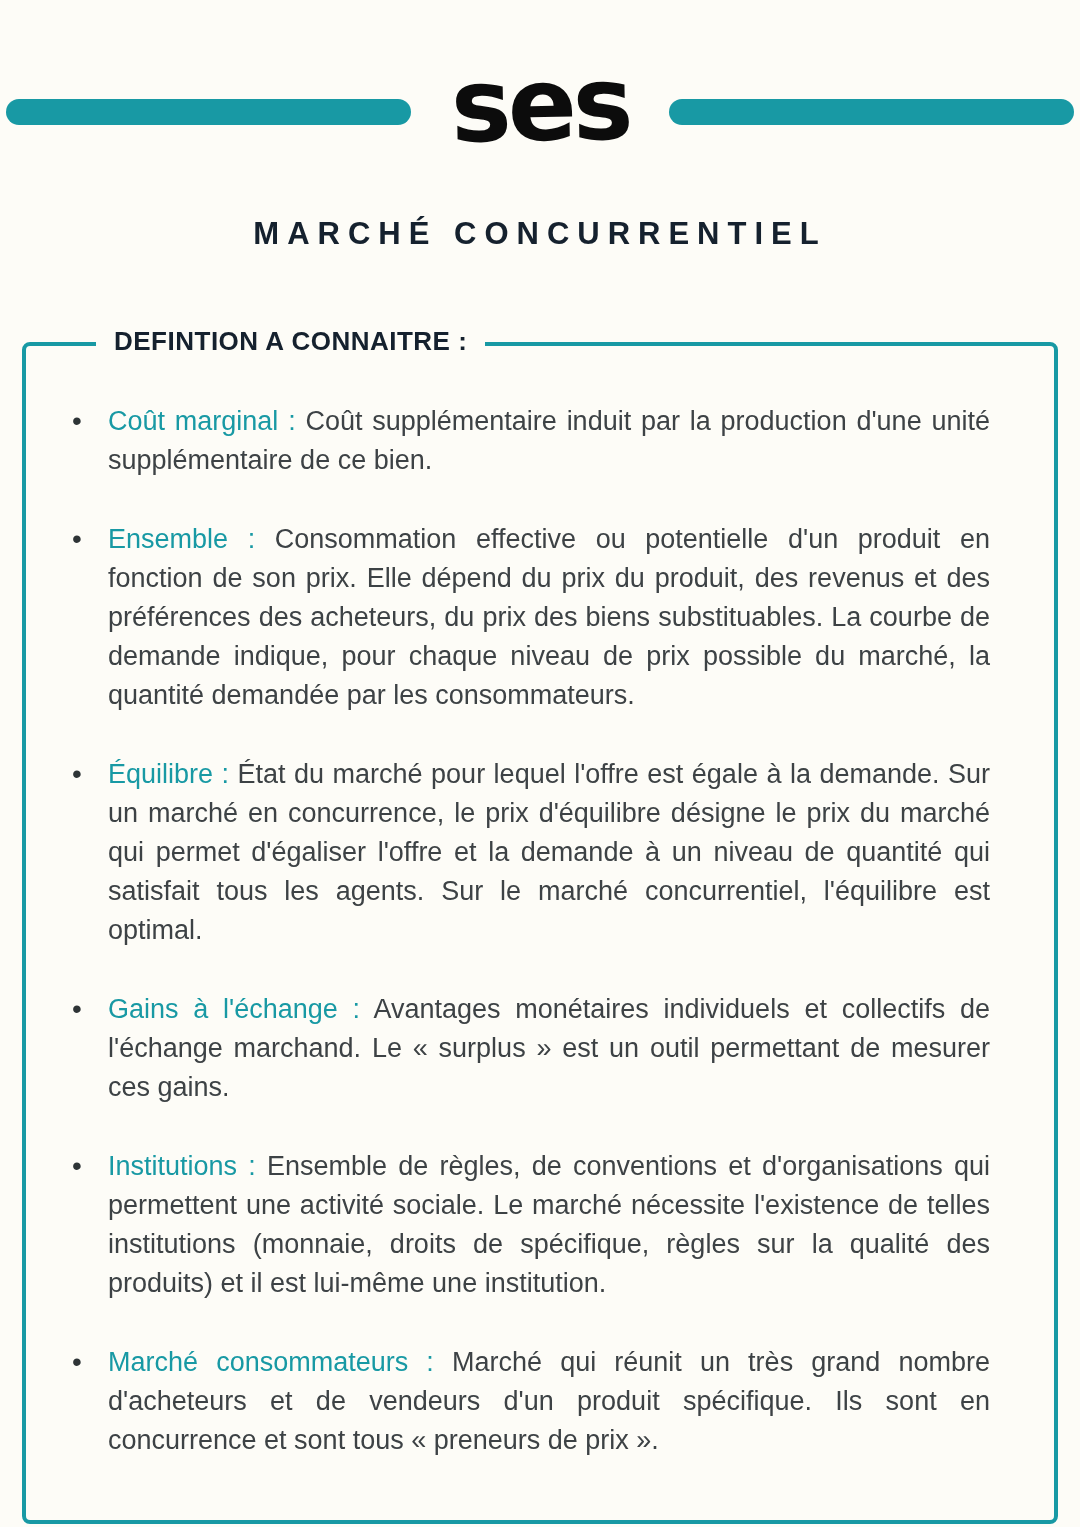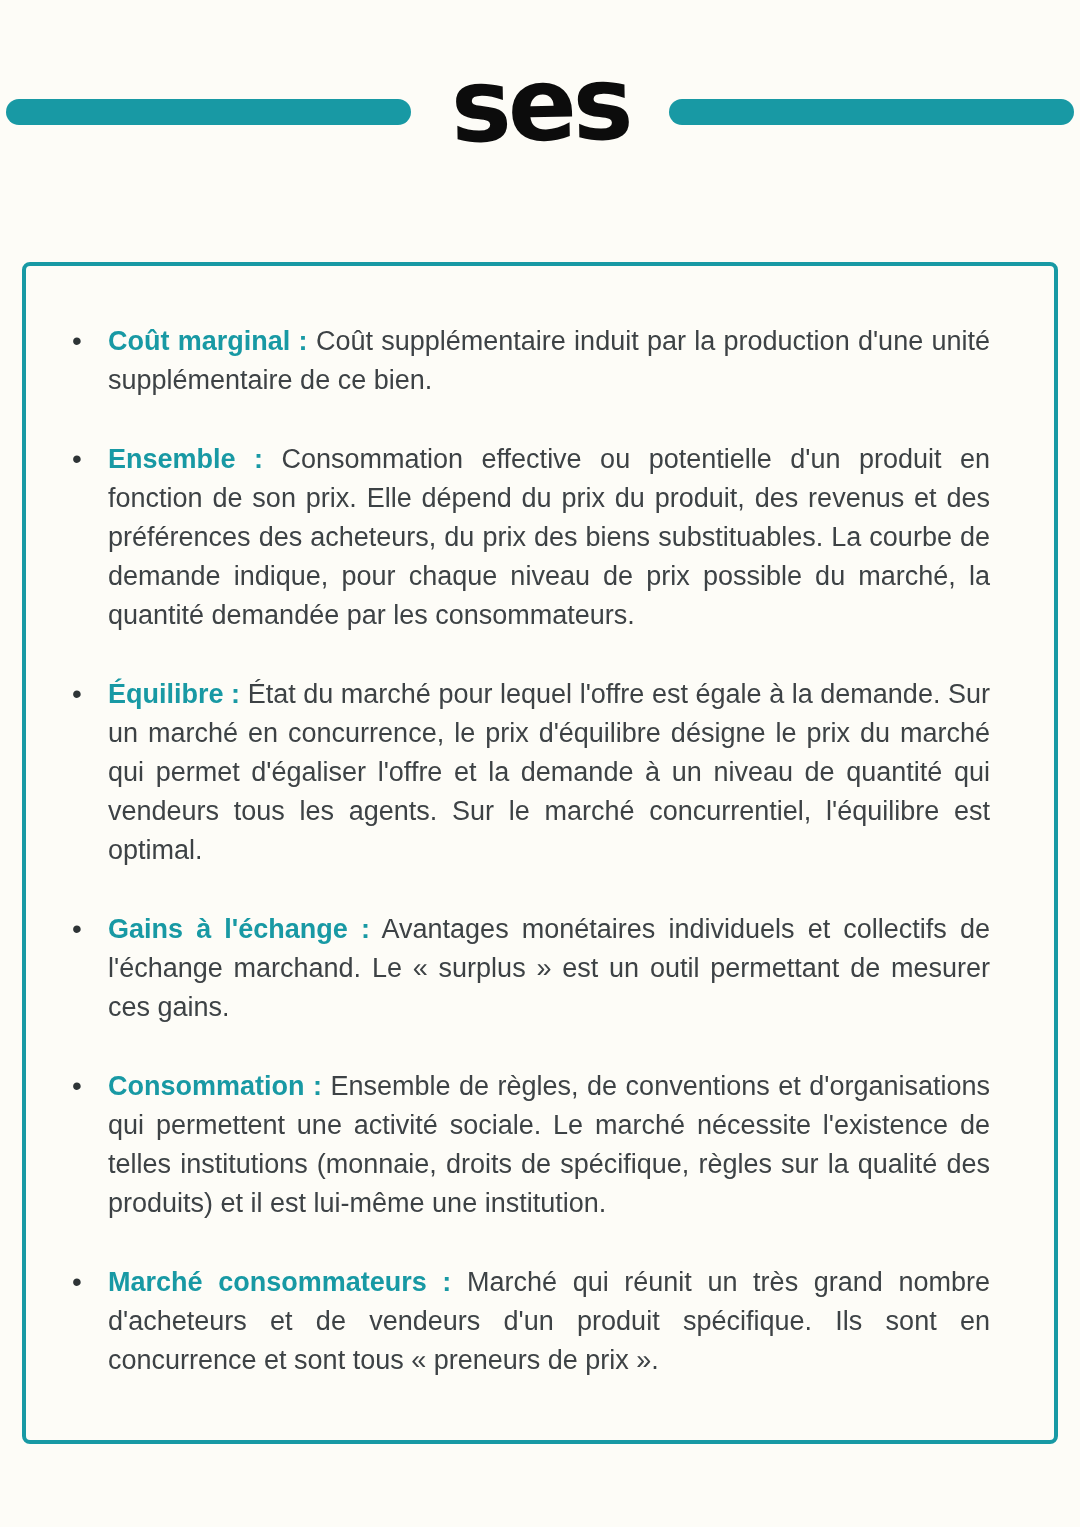--- a/index.html
+++ b/index.html
@@ -91,66 +91,68 @@
   }
   .def-item .bullet{
     position:absolute;
     left:2px;
     top:-1px;
     font-size:28px;
     color:#2e3436;
   }
   .def-item .term{
     color:var(--teal);
-    font-weight:bold;
+    font-weight:normal;
   }
 </style>
 </head>
 <body>
 
 <div class="page">
 
   <header class="header">
     <div class="bar"></div>
     <div class="logo">ses</div>
     <div class="bar"></div>
   </header>
 
+  <h1 class="title">MARCHÉ CONCURRENTIEL</h1>
 
   <section class="defbox">
+    <div class="defbox-title">DEFINTION A CONNAITRE :</div>
 
     <div class="def-list">
 
       <div class="def-item">
         <span class="bullet">•</span>
         <span class="term">Coût marginal :</span>
         <span class="def-text">Coût supplémentaire induit par la production d'une unité supplémentaire de ce bien.</span>
       </div>
 
       <div class="def-item">
         <span class="bullet">•</span>
         <span class="term">Ensemble :</span>
         <span class="def-text">Consommation effective ou potentielle d'un produit en fonction de son prix. Elle dépend du prix du produit, des revenus et des préférences des acheteurs, du prix des biens substituables. La courbe de demande indique, pour chaque niveau de prix possible du marché, la quantité demandée par les consommateurs.</span>
       </div>
 
       <div class="def-item">
         <span class="bullet">•</span>
         <span class="term">Équilibre :</span>
-        <span class="def-text">État du marché pour lequel l'offre est égale à la demande. Sur un marché en concurrence, le prix d'équilibre désigne le prix du marché qui permet d'égaliser l'offre et la demande à un niveau de quantité qui vendeurs tous les agents. Sur le marché concurrentiel, l'équilibre est optimal.</span>
+        <span class="def-text">État du marché pour lequel l'offre est égale à la demande. Sur un marché en concurrence, le prix d'équilibre désigne le prix du marché qui permet d'égaliser l'offre et la demande à un niveau de quantité qui satisfait tous les agents. Sur le marché concurrentiel, l'équilibre est optimal.</span>
       </div>
 
       <div class="def-item">
         <span class="bullet">•</span>
         <span class="term">Gains à l'échange :</span>
         <span class="def-text">Avantages monétaires individuels et collectifs de l'échange marchand. Le « surplus » est un outil permettant de mesurer ces gains.</span>
       </div>
 
       <div class="def-item">
         <span class="bullet">•</span>
-        <span class="term">Consommation :</span>
+        <span class="term">Institutions :</span>
         <span class="def-text">Ensemble de règles, de conventions et d'organisations qui permettent une activité sociale. Le marché nécessite l'existence de telles institutions (monnaie, droits de spécifique, règles sur la qualité des produits) et il est lui-même une institution.</span>
       </div>
 
       <div class="def-item">
         <span class="bullet">•</span>
         <span class="term">Marché consommateurs :</span>
         <span class="def-text">Marché qui réunit un très grand nombre d'acheteurs et de vendeurs d'un produit spécifique. Ils sont en concurrence et sont tous « preneurs de prix ».</span>
       </div>
 
     </div>

